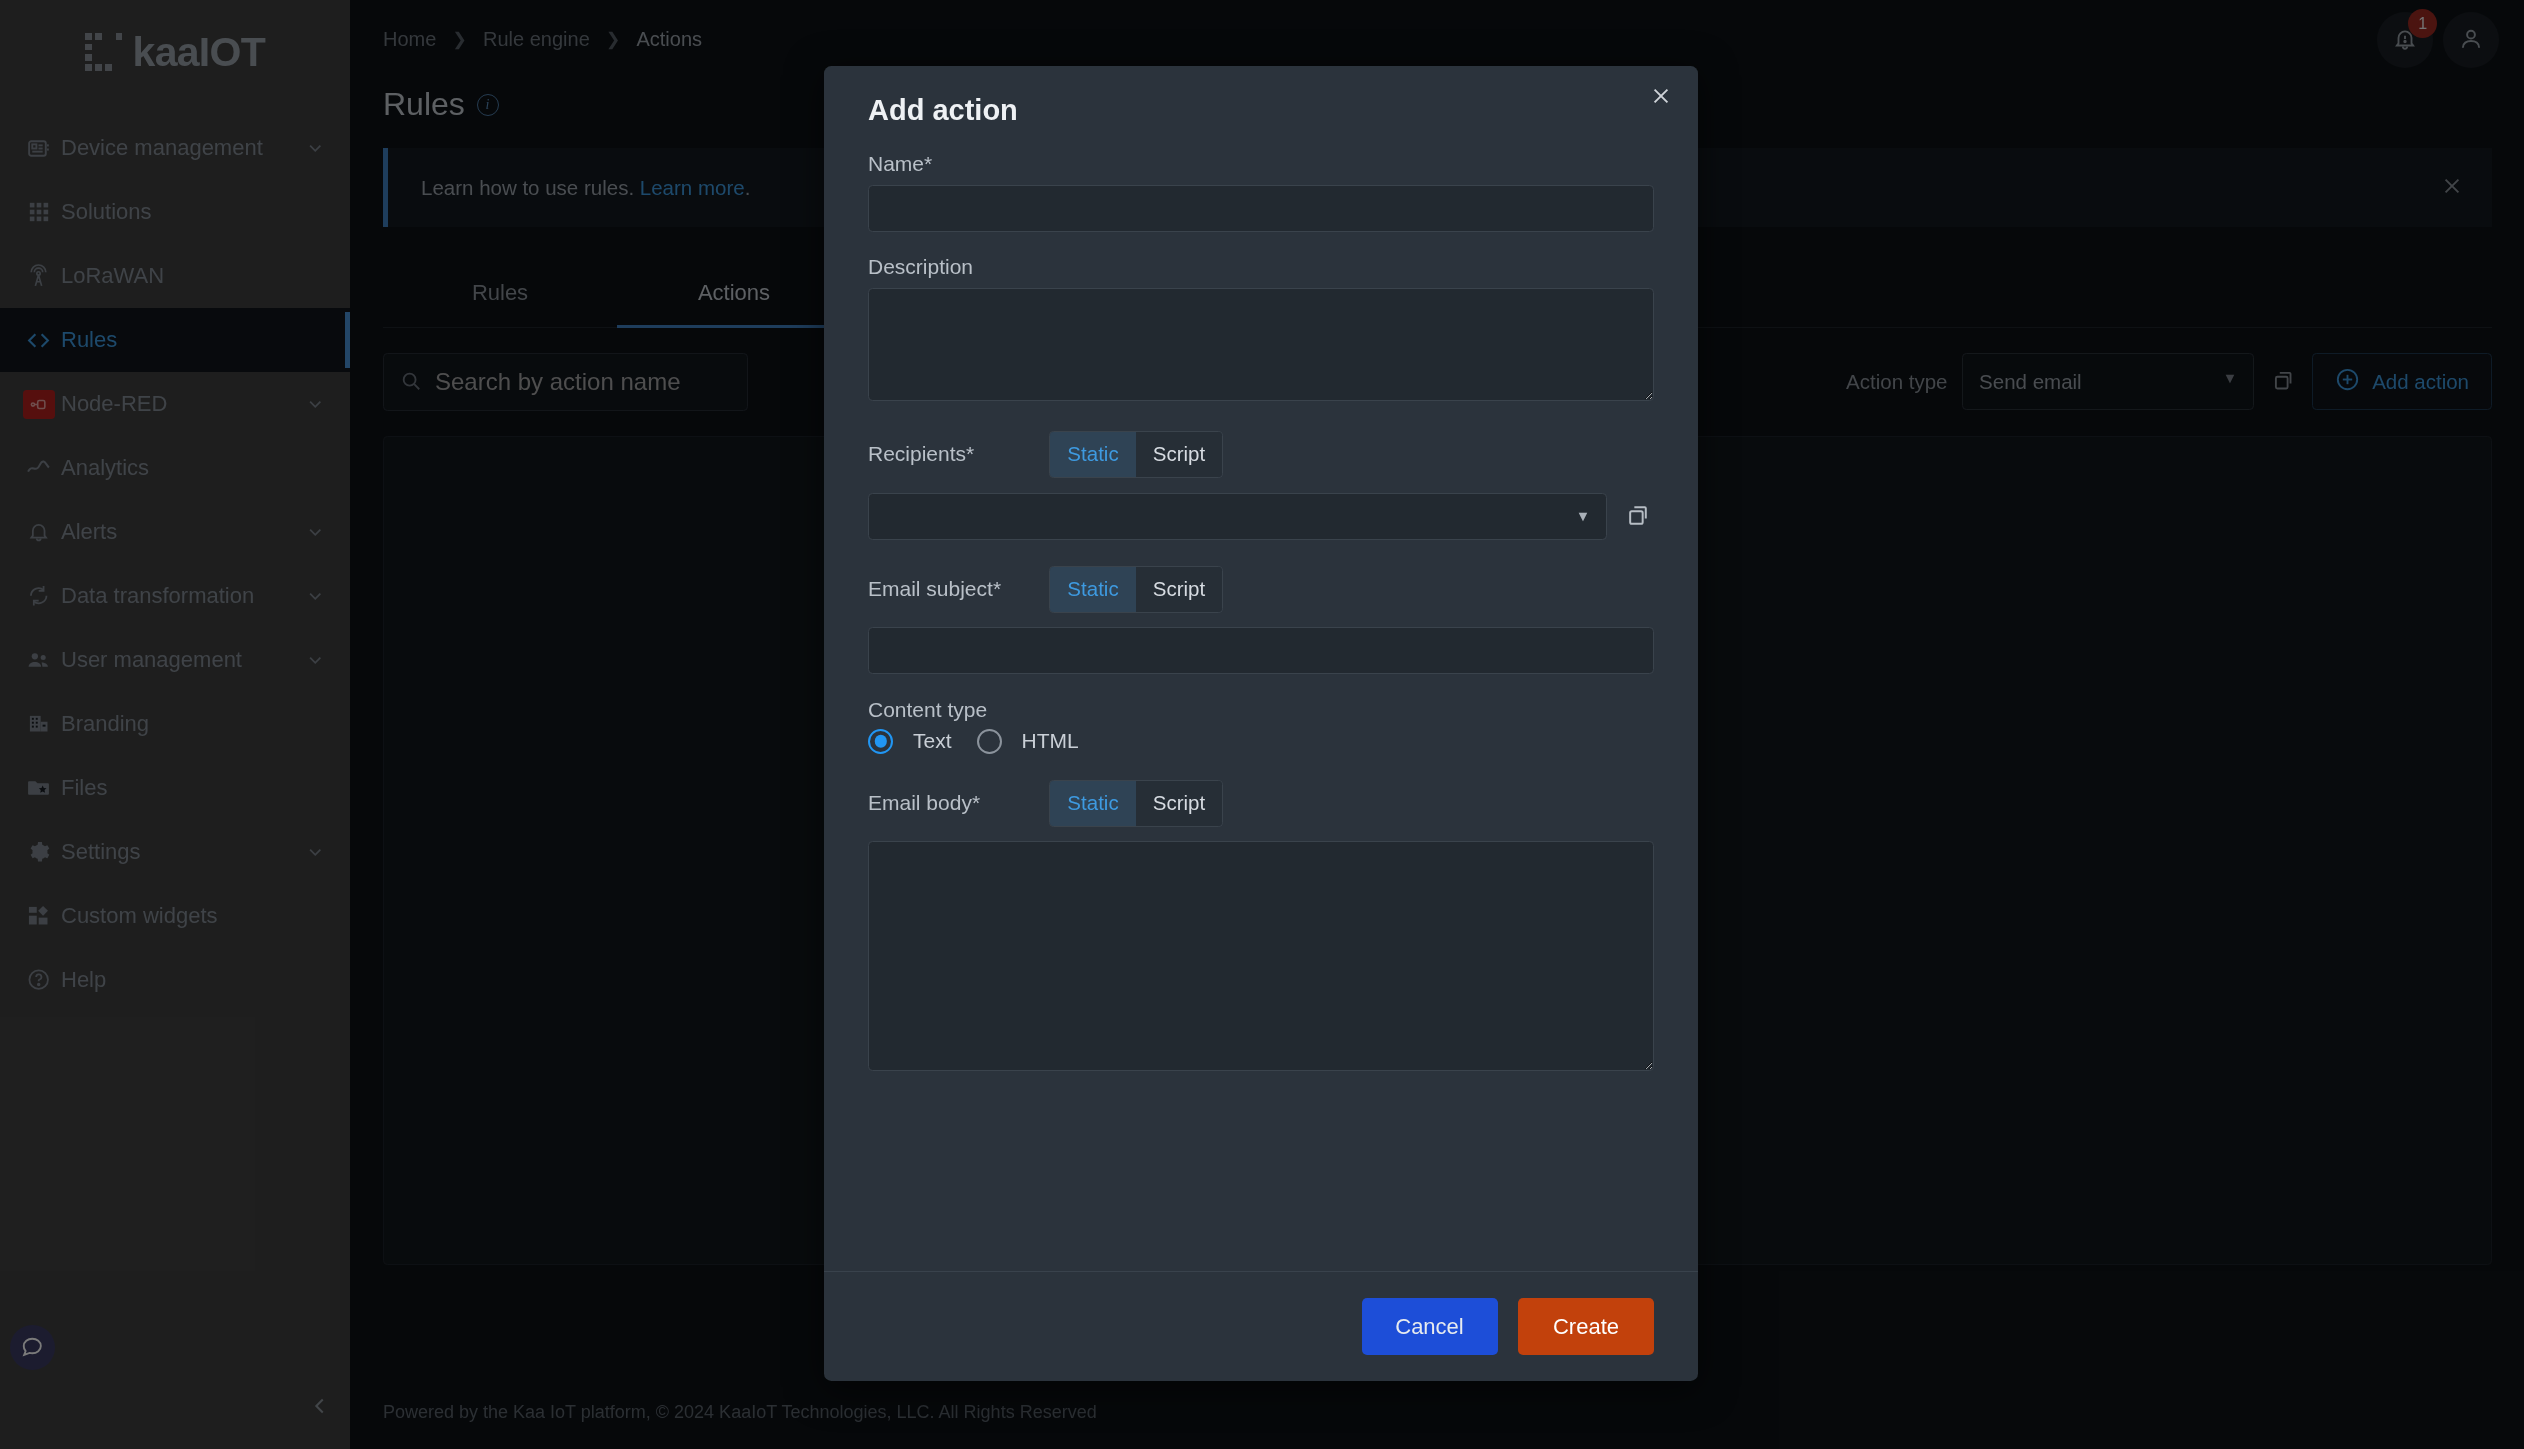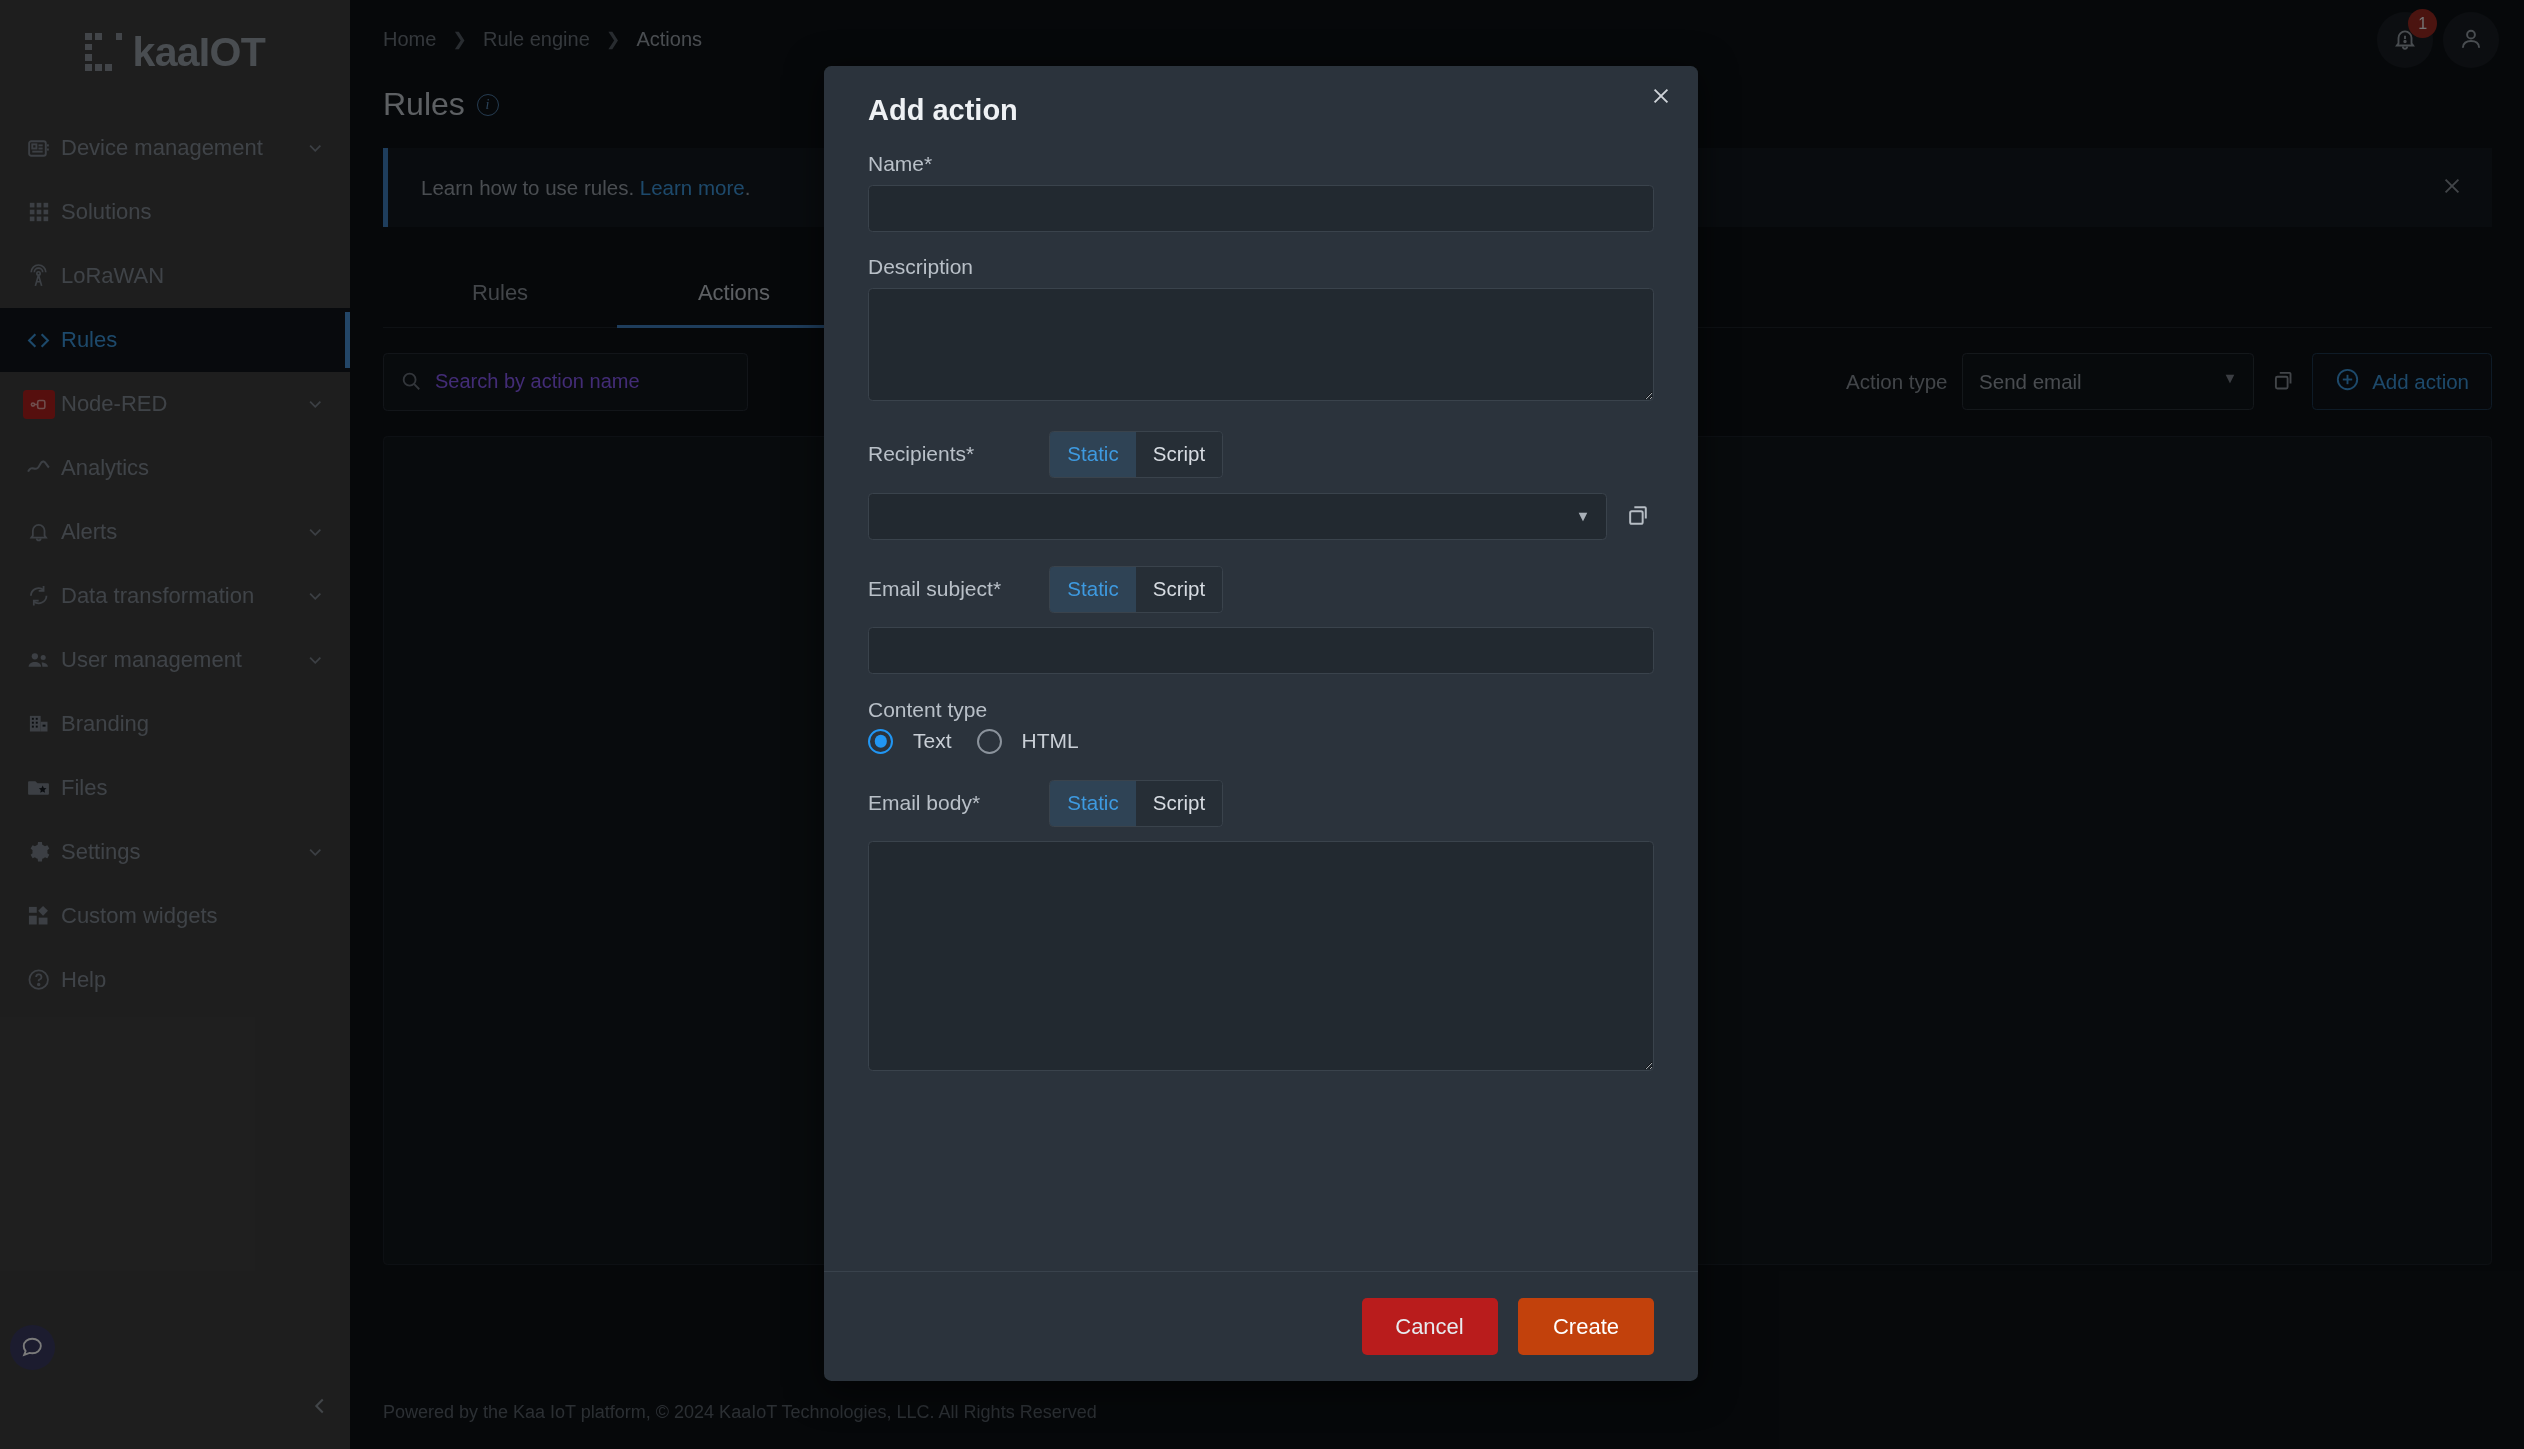--- a/index.html
+++ b/index.html
@@ -162,21 +162,21 @@
     display: flex; align-items: center;
     height: 58px;
   }
   .search-box {
     width: 365px; height: 58px;
     background: #12171d;
     border: 0.7px solid #262d35; border-radius: 4.4px;
     display: flex; align-items: center; padding: 0 16px;
     gap: 13px;
   }
-  .search-box .ph { color: #8b5cf6; font-size: 20px; }
+  .search-box .ph { color: #a3a3a3; font-size: 24px; }
   .toolbar-right {
     margin-left: auto;
     display: flex; align-items: center; gap: 14.6px;
   }
   .action-type-label { font-size: 20.5px; color: #8a9199; }
   .select-box {
     width: 292px; height: 57px;
     background: #10151a;
     border: 0.7px solid #2b323a; border-radius: 4.4px;
     display: flex; align-items: flex-start; padding: 16px 16px;
@@ -297,21 +297,21 @@
     height: 110px;
     border-top: 0.7px solid #39424c;
     display: flex; align-items: center; justify-content: flex-end;
     gap: 20.5px; padding-right: 44px;
   }
   .btn {
     height: 57px; border-radius: 5.1px;
     display: flex; align-items: center; justify-content: center;
     font-size: 22px; cursor: pointer;
   }
-  .btn-cancel { width: 136px; background: #b91c1c; color: #e7ebef; }
+  .btn-cancel { width: 136px; background: #1d4ed8; color: #e7ebef; }
   .btn-create { width: 136px; background: #c2410c; color: #ffffff; }
 </style>
 </head>
 <body>
 
 <div id="app">
 
   <aside class="sidebar">
     <div class="logo-wrap">
       <div class="logo-dots">

